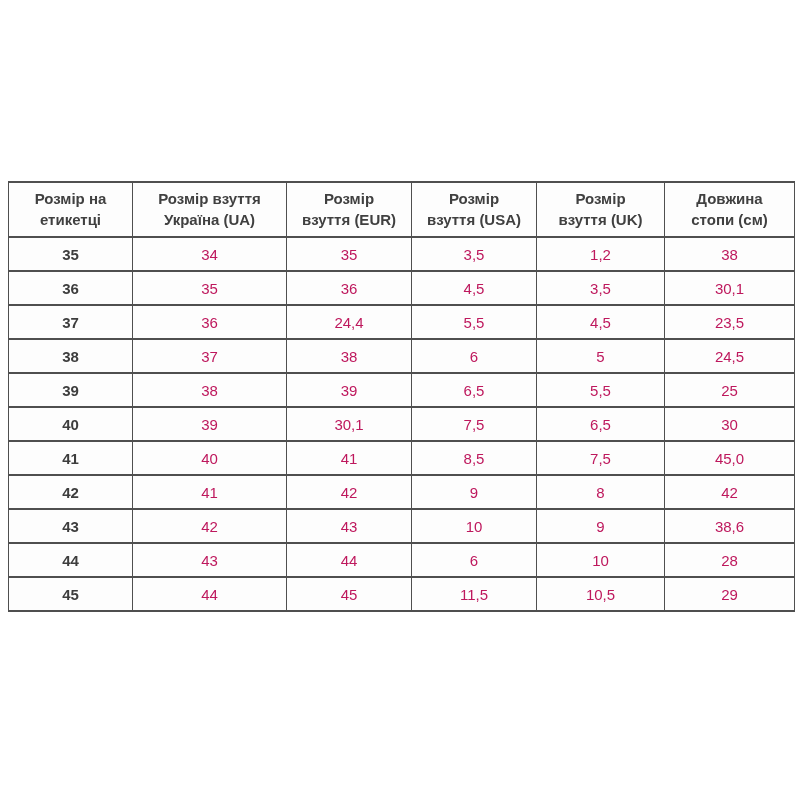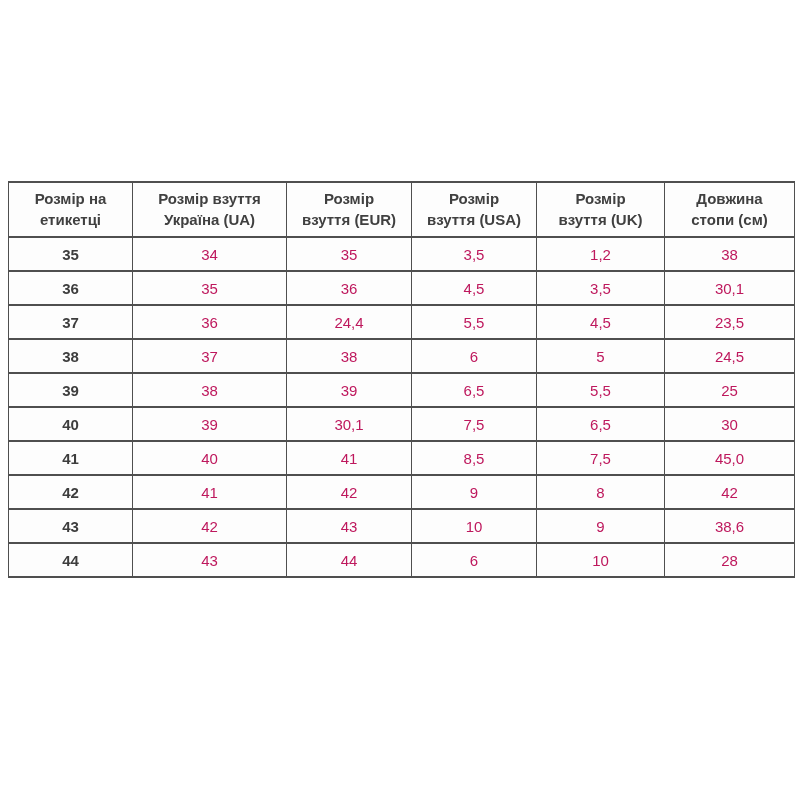--- a/index.html
+++ b/index.html
@@ -152,15 +152,23 @@
           <td>38,6</td>
         </tr>
         <tr>
           <th>44</th>
           <td>43</td>
           <td>44</td>
           <td>6</td>
           <td>10</td>
           <td>28</td>
         </tr>
+        <tr>
+          <th>45</th>
+          <td>44</td>
+          <td>45</td>
+          <td>11,5</td>
+          <td>10,5</td>
+          <td>29</td>
+        </tr>
       </tbody>
   </table>
 </div>
 
 </body></html>

